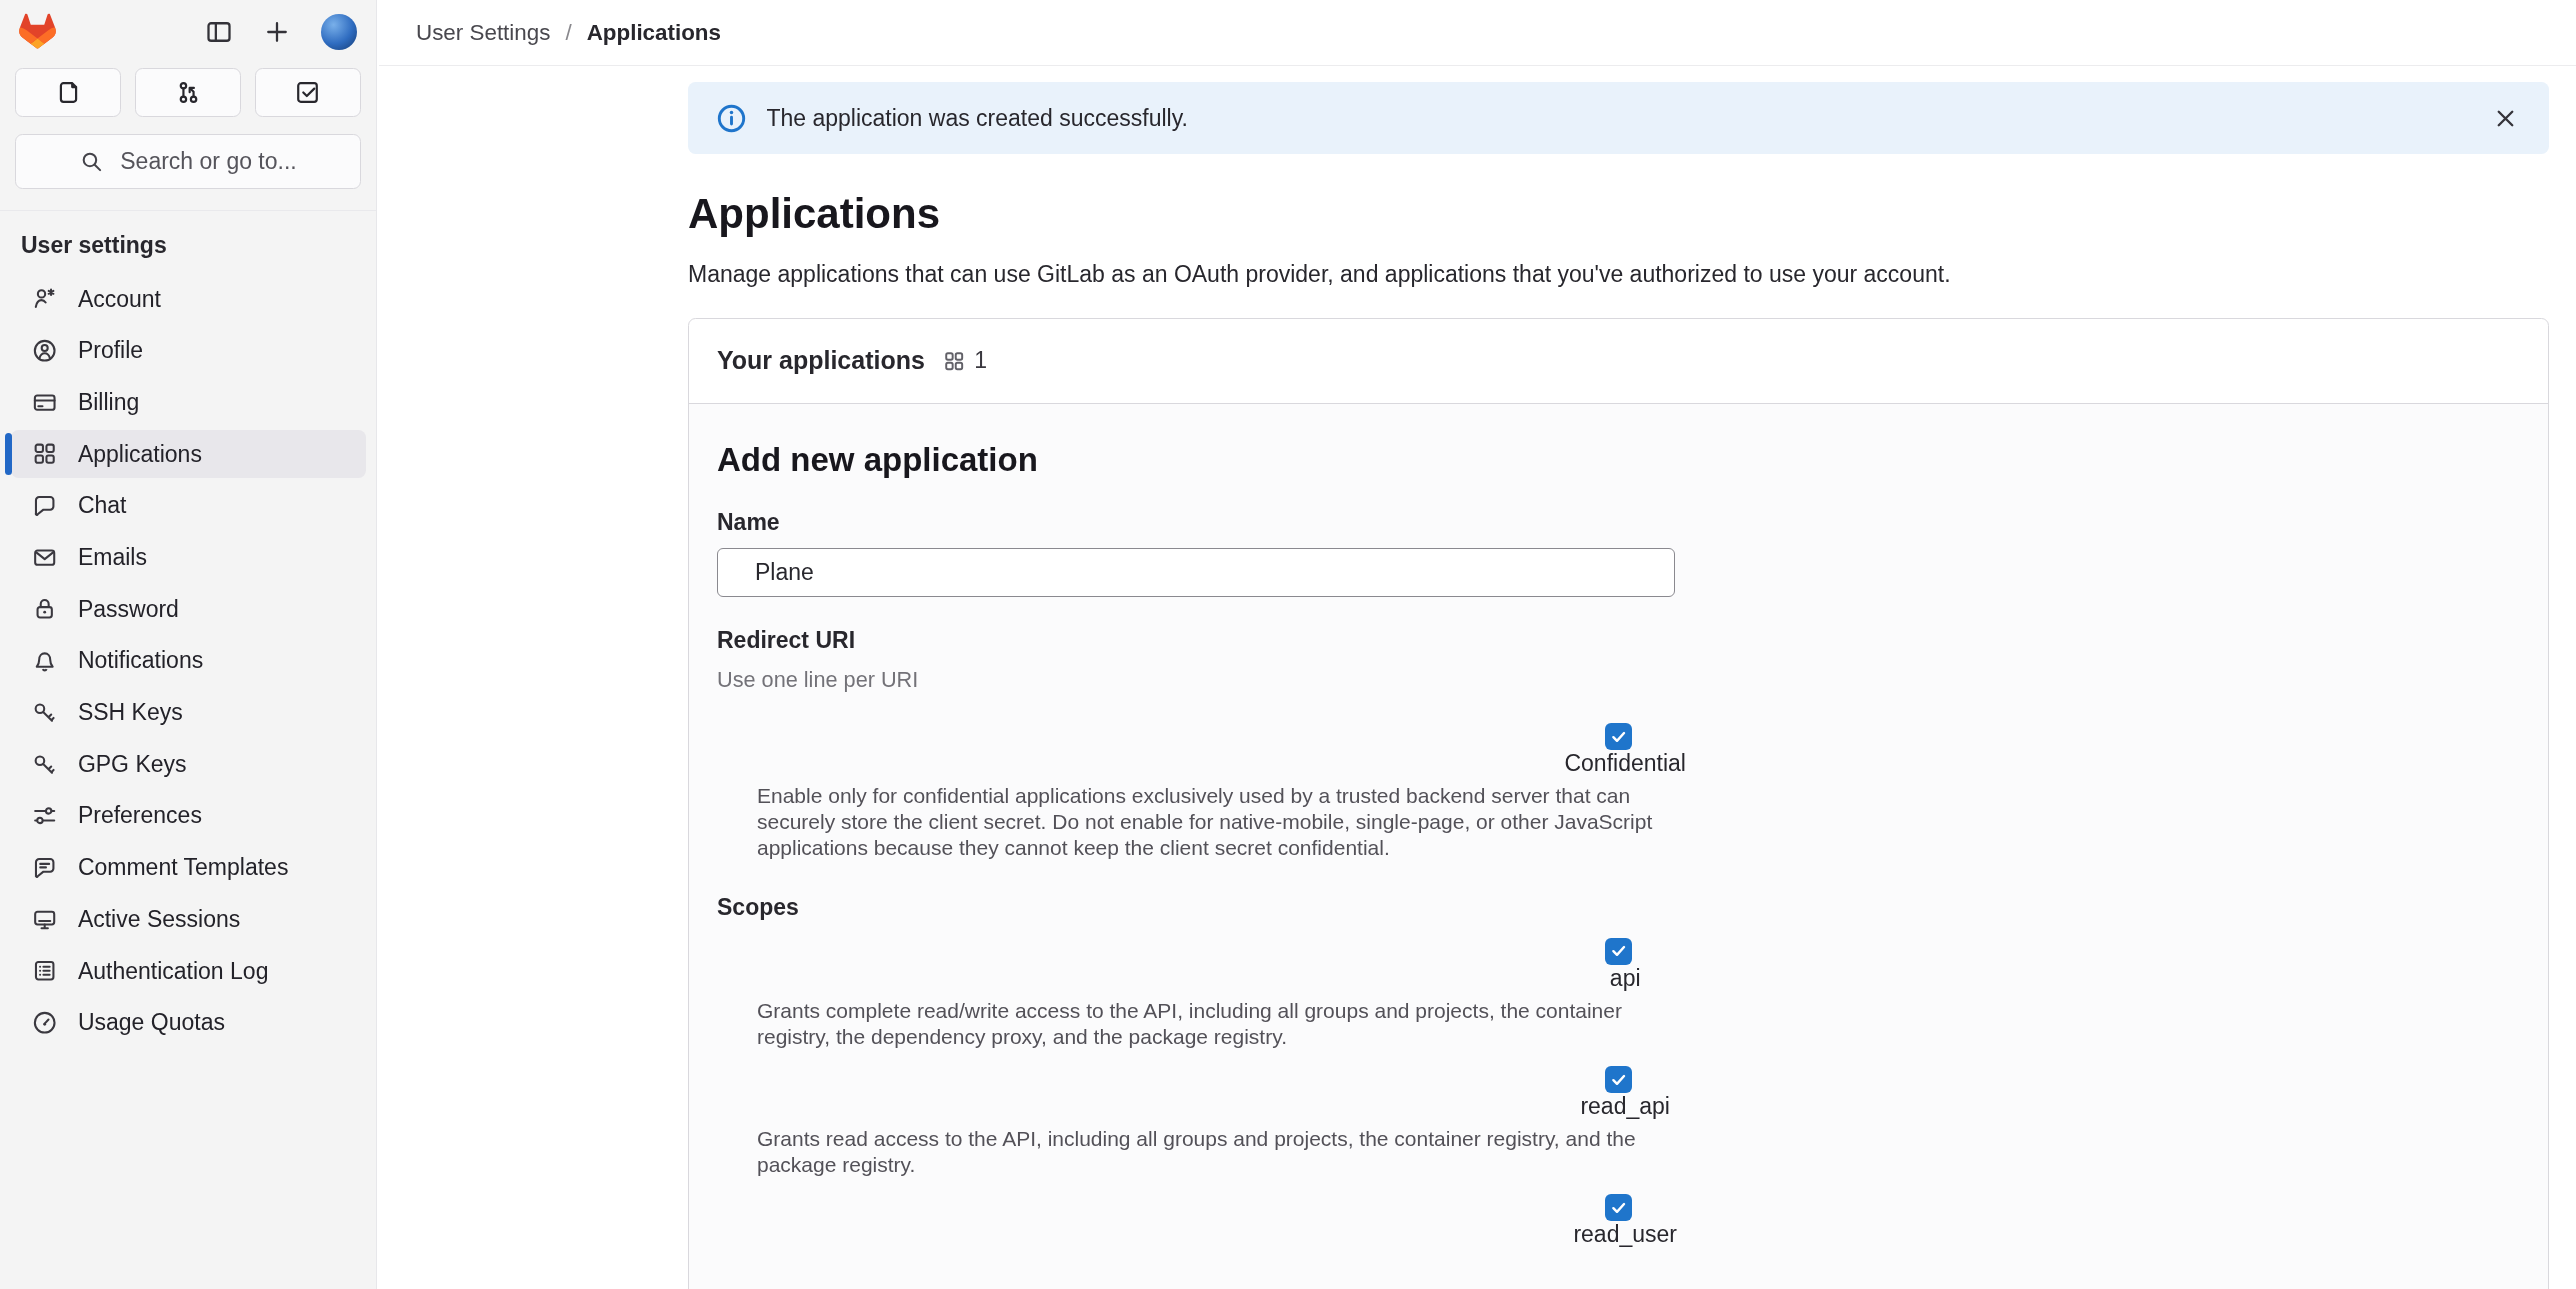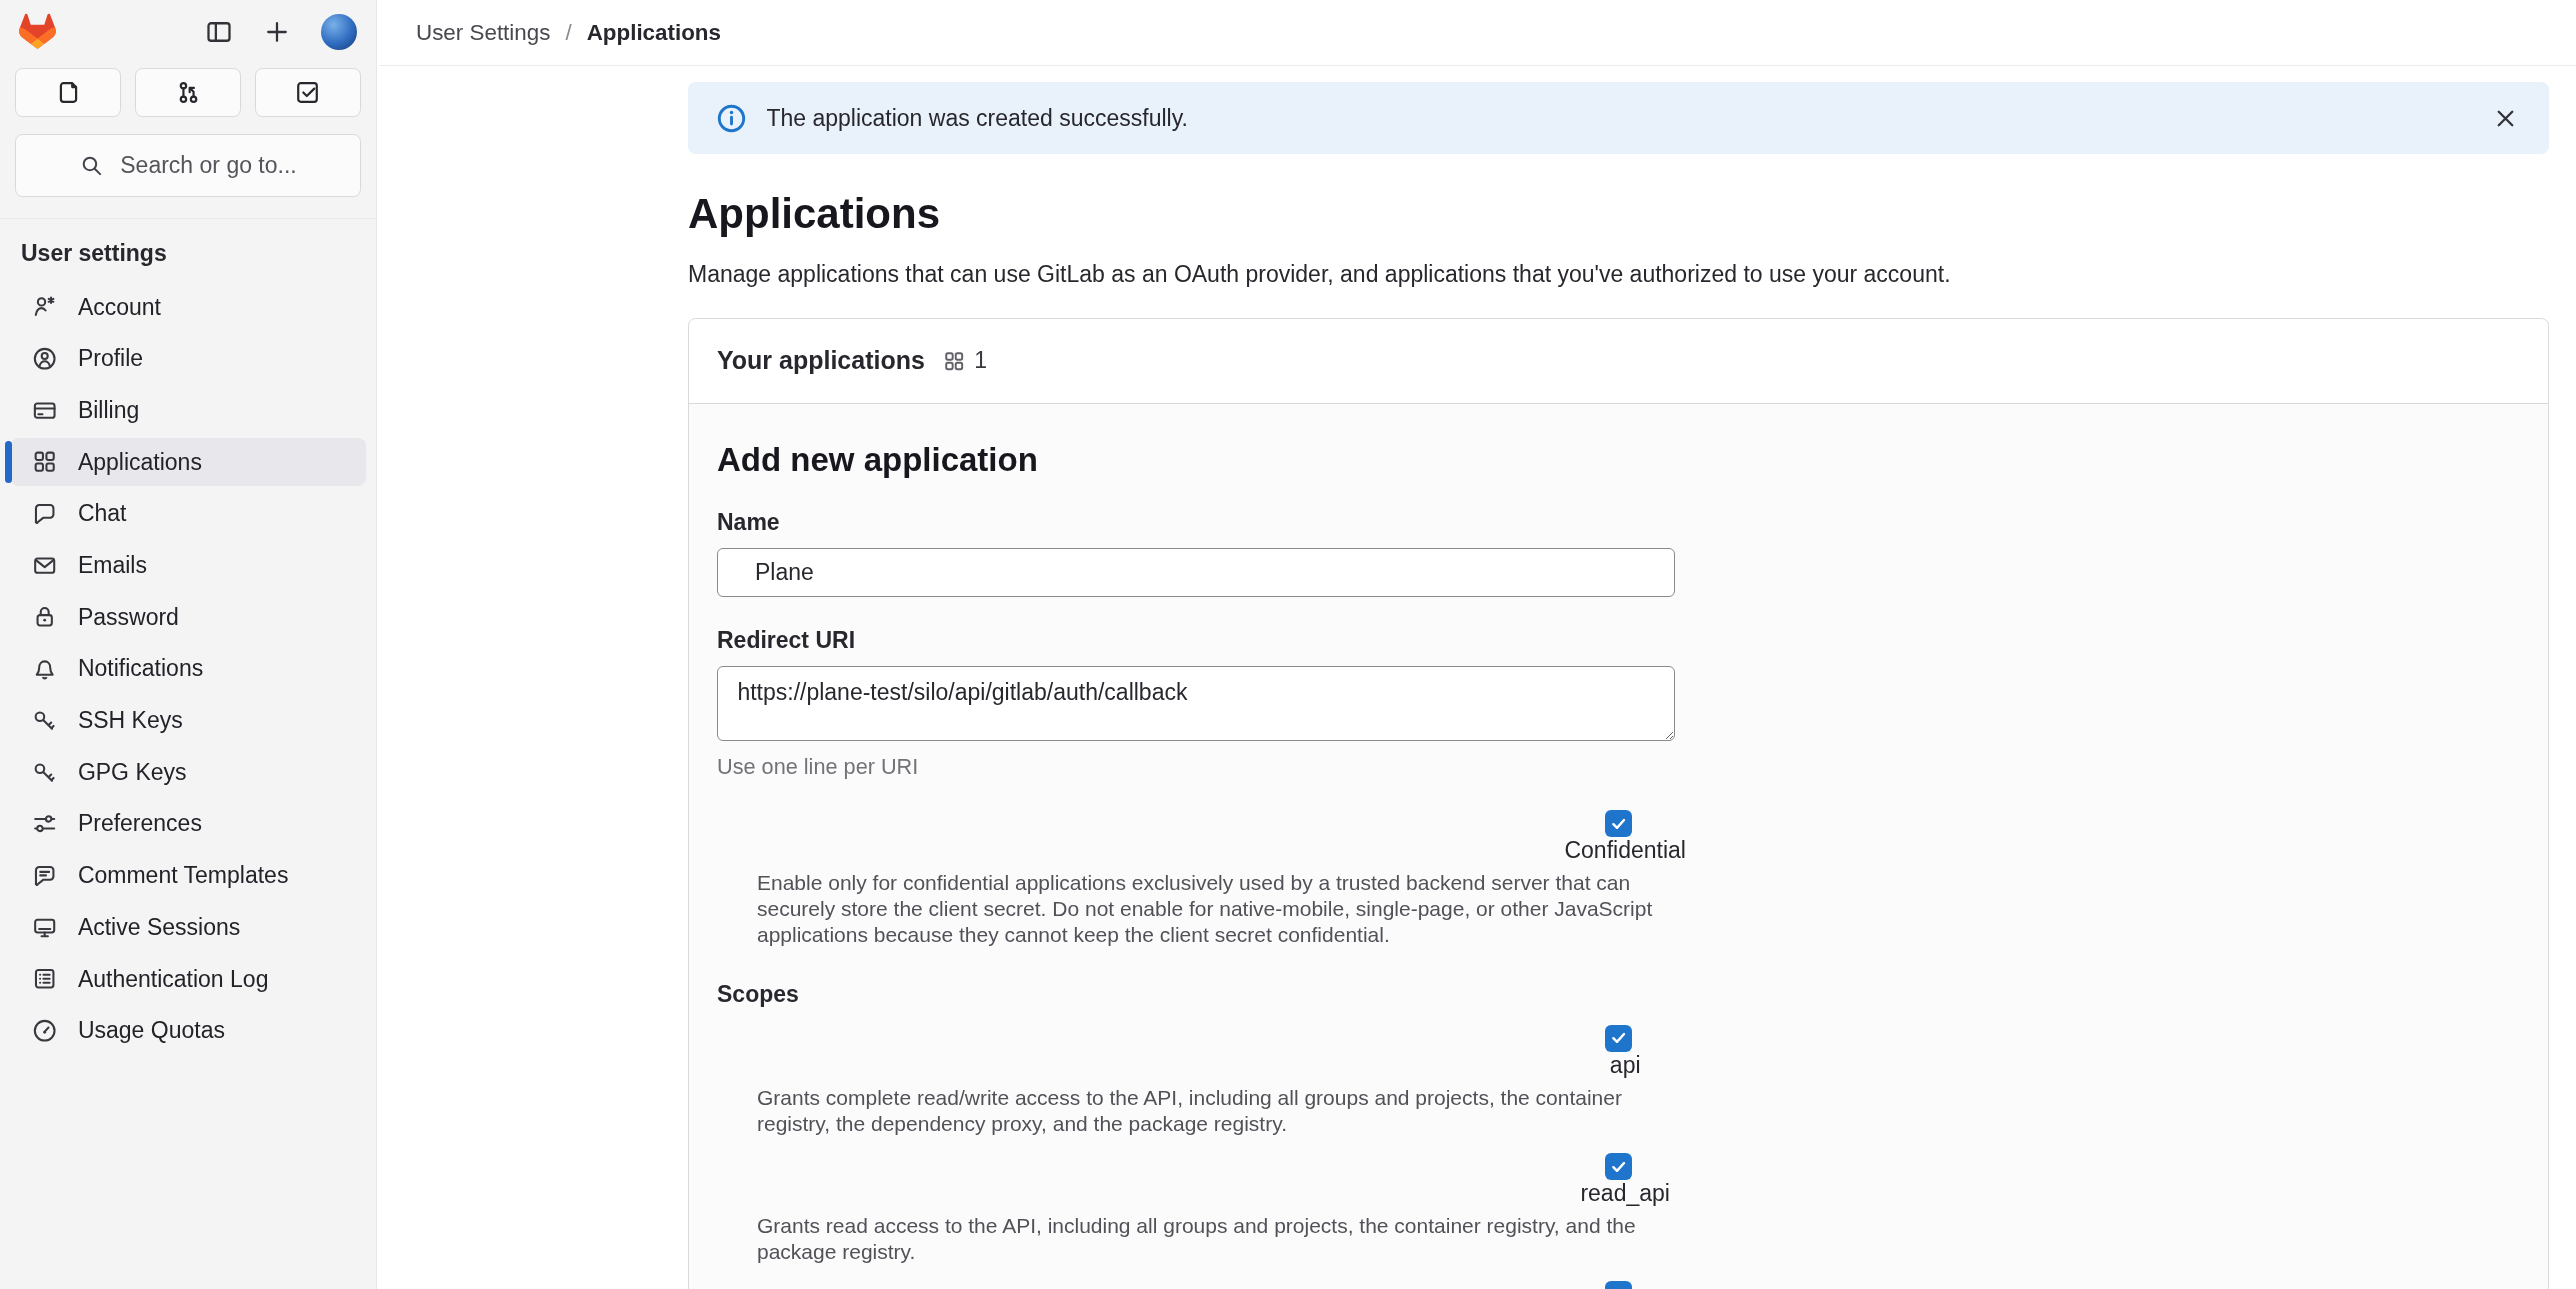--- a/index.html
+++ b/index.html
@@ -26,21 +26,21 @@
     width:36px; height:36px; border-radius:50%;
     background:radial-gradient(circle at 35% 30%, #79b0ea, #2f6cc0 55%, #143a72);
   }
   .sb-shortcuts { display:flex; gap:13.4px; padding:12px 15px 0; }
   .sb-shortcut {
     flex:1; height:49px; background:#fbfbfc; border:1.5px solid #d9d8dd;
     border-radius:7.5px; display:flex; align-items:center; justify-content:center;
   }
   .sb-shortcut svg { width:27px; height:27px; color:#28272d; }
   .sb-search {
-    margin:16.4px 15px 0; height:63px; background:#fbfbfc;
+    margin:16.4px 15px 0; height:55px; background:#fbfbfc;
     border:1.5px solid #d9d8dd; border-radius:7.5px;
     display:flex; align-items:center; justify-content:center; gap:16px;
     color:#55545b;
   }
   .sb-search svg { width:25px; height:25px; color:#44434a; }
   .sb-nav { margin-top:21px; border-top:1.5px solid #e9e9ec; padding:16.4px 10.5px 0; }
   .sb-title { font-weight:700; padding:4.5px 10.5px 16.4px; color:#28272d; }
   .sb-item {
     position:relative; display:flex; align-items:center; height:48px;
     padding:0 12px 0 21px; border-radius:7.5px; margin-bottom:3.7px;
@@ -343,21 +343,20 @@
         </span>
         <span class="card-count">1</span>
       </div>
       <div class="card-body">
         <h2 class="form-title">Add new application</h2>
 
         <label class="field-label">Name</label>
         <input class="text-input" type="text" value="Plane" style="">
 
         <label class="field-label">Redirect URI</label>
-        <textarea class="text-input" style="">https://plane-test/silo/api/gitlab/auth/callback</textarea>
         <div class="help">Use one line per URI</div>
 
         <div class="check-group">
           <div class="check-row">
             <span class="checkbox">
               <svg viewBox="0 0 16 16" fill="none" stroke="#ffffff" stroke-width="2" stroke-linecap="round" stroke-linejoin="round">
                   <path d="m3.6 8.4 3 3 5.8-6.4"></path>
                 </svg>
             </span>
             <span class="check-label">Confidential</span>

